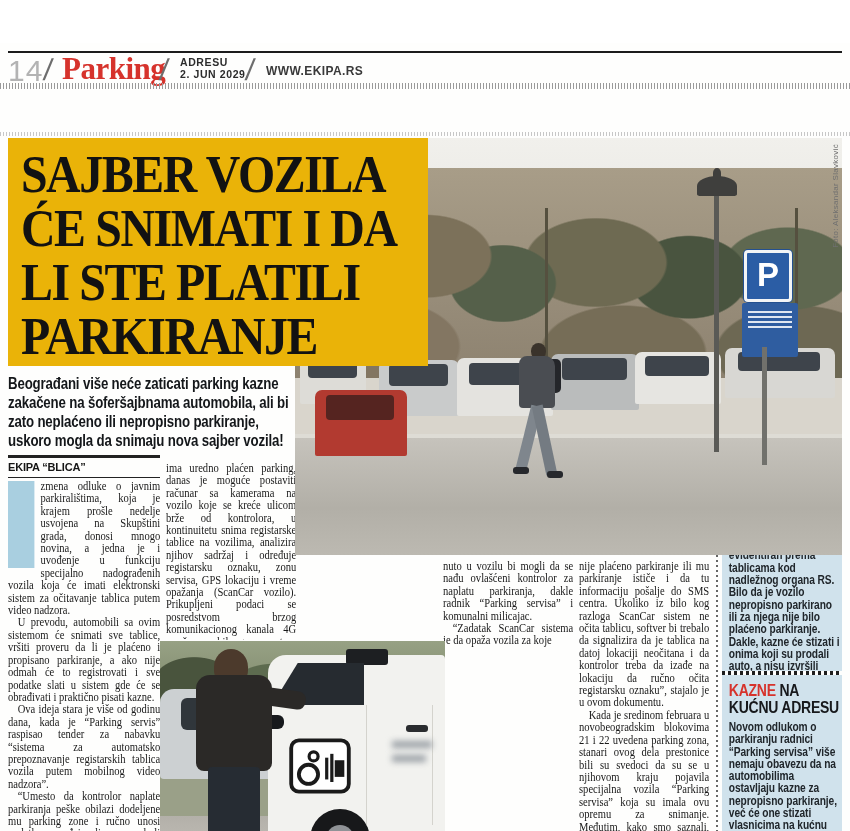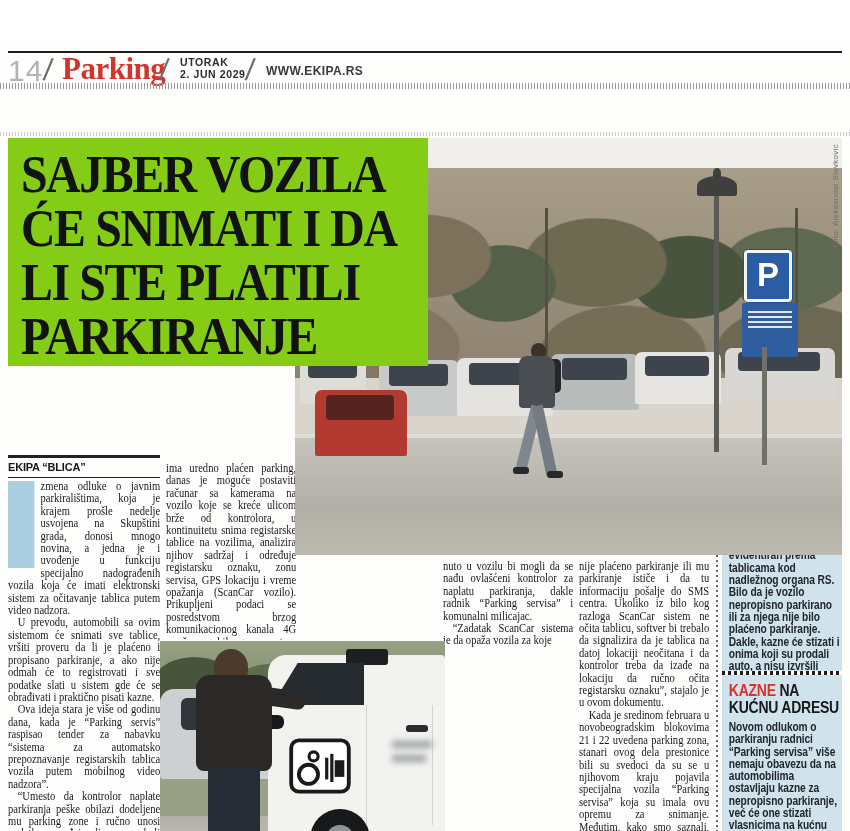--- a/index.html
+++ b/index.html
@@ -16,21 +16,21 @@
   .site{left:266px;top:21px;font-size:12px;font-weight:700;color:#3a3a3a;letter-spacing:.4px;}
   .tickline{left:0;top:40px;width:850px;height:6px;
             background:repeating-linear-gradient(90deg,#9a9a9a 0 1px,transparent 1px 3px);}
   .tickline2{left:0;top:89px;width:850px;height:4px;
             background:repeating-linear-gradient(90deg,#c7c7c7 0 1px,transparent 1px 3px);}
   
   .strap{left:8px;top:49px;width:842px;height:38px;overflow:hidden;}
   .strap-in{white-space:nowrap;font-size:33px;font-weight:800;letter-spacing:-0.5px;color:#151515;
             transform:scaleX(.65);transform-origin:0 0;width:1300px;}
   
-  .hbox{left:8px;top:95px;width:420px;height:228px;background:#84cc16;z-index:5;overflow:hidden;}
+  .hbox{left:8px;top:95px;width:420px;height:228px;background:#eab308;z-index:5;overflow:hidden;}
   .hl{padding:10px 0 0 14px;width:460px;transform:scaleX(.92);transform-origin:0 0;
       font-family:"Liberation Serif",serif;font-weight:700;font-size:52px;line-height:54px;
       letter-spacing:-1.5px;color:#121212;}
   
   .lead{left:8px;top:331px;width:290px;height:80px;overflow:hidden;}
   .lead-in{width:372px;transform:scaleX(.78);transform-origin:0 0;
            font-size:17px;line-height:19px;font-weight:700;letter-spacing:-0.2px;color:#14171a;}
   .byline{left:8px;top:412px;width:152px;border-top:3px solid #222;border-bottom:1px solid #222;
           padding:3px 0 4px 0;font-size:11px;font-weight:700;letter-spacing:-0.2px;}
   
@@ -146,21 +146,21 @@
 <body>
 
 <div class="page">
 
   <div class="abs topline"></div>
   <div class="abs pagenum">14</div>
   <div class="abs mslash" style="left:44px">/</div>
   <div class="abs section">Parking</div>
   <div class="abs mslash" style="left:160px">/</div>
   <div class="abs datebox">
-    <div>UTORAK</div>
+    <div>ADRESU</div>
     <div>2. JUN 2029.</div>
   </div>
   <div class="abs mslash" style="left:246px">/</div>
   <div class="abs site">WWW.EKIPA.RS</div>
   <div class="abs tickline"></div>
 
   <div class="abs tickline2"></div>
 
   <div class="abs photo1">
     <div class="abs trees"></div>
@@ -218,20 +218,23 @@
 
   <div class="abs hbox">
     <div class="hl">
       <div>SAJBER VOZILA</div>
       <div>ĆE SNIMATI I DA</div>
       <div>LI STE PLATILI</div>
       <div>PARKIRANJE</div>
     </div>
   </div>
 
+  <div class="abs lead">
+    <div class="lead-in">Beograđani više neće zaticati parking kazne zakačene na šoferšajbnama automobila, ali bi zato neplaćeno ili nepropisno parkiranje, uskoro mogla da snimaju nova sajber vozila!</div>
+  </div>
   <div class="abs byline">EKIPA “BLICA”</div>
 
   <div class="abs col c1">
     <div class="col-in">
       <div class="dropcap">I</div>
       <p>zmena odluke o javnim parkiralištima, koja je krajem prošle nedelje usvojena na Skupštini grada, donosi mnogo novina, a jedna je i uvođenje u funkciju specijalno nadograđenih vozila koja će imati elektronski sistem za očitavanje tablica putem video nadzora.</p>
       <p class="ind">U prevodu, automobili sa ovim sistemom će snimati sve tablice, vršiti proveru da li je plaćeno i propisano parkiranje, a ako nije odmah će to registrovati i sve podatke slati u sistem gde će se obrađivati i praktično pisati kazne.</p>
       <p class="ind">Ova ideja stara je više od godinu dana, kada je “Parking servis” raspisao tender za nabavku “sistema za automatsko prepoznavanje registarskih tablica vozila putem mobilnog video nadzora”.</p>
       <p class="ind">“Umesto da kontrolor naplate parkiranja peške obilazi dodeljene mu parking zone i ručno unosi podatke u uređaj radi provere da li vozilo</p>
     </div>

